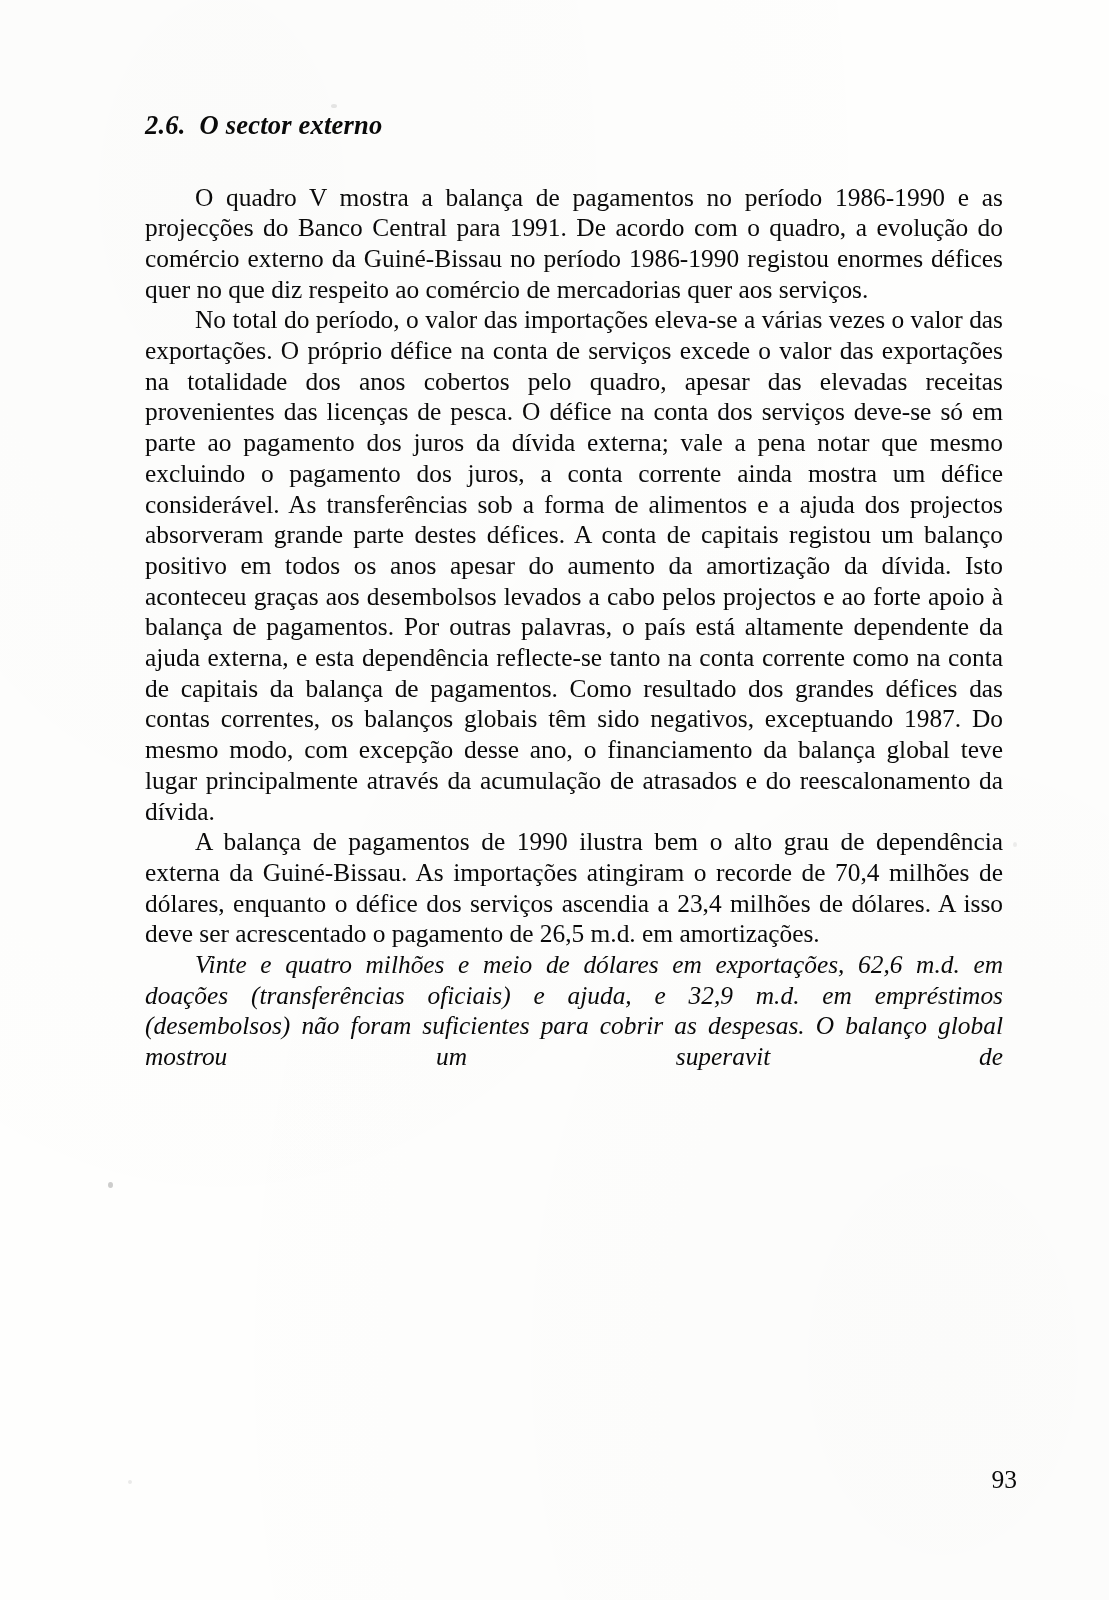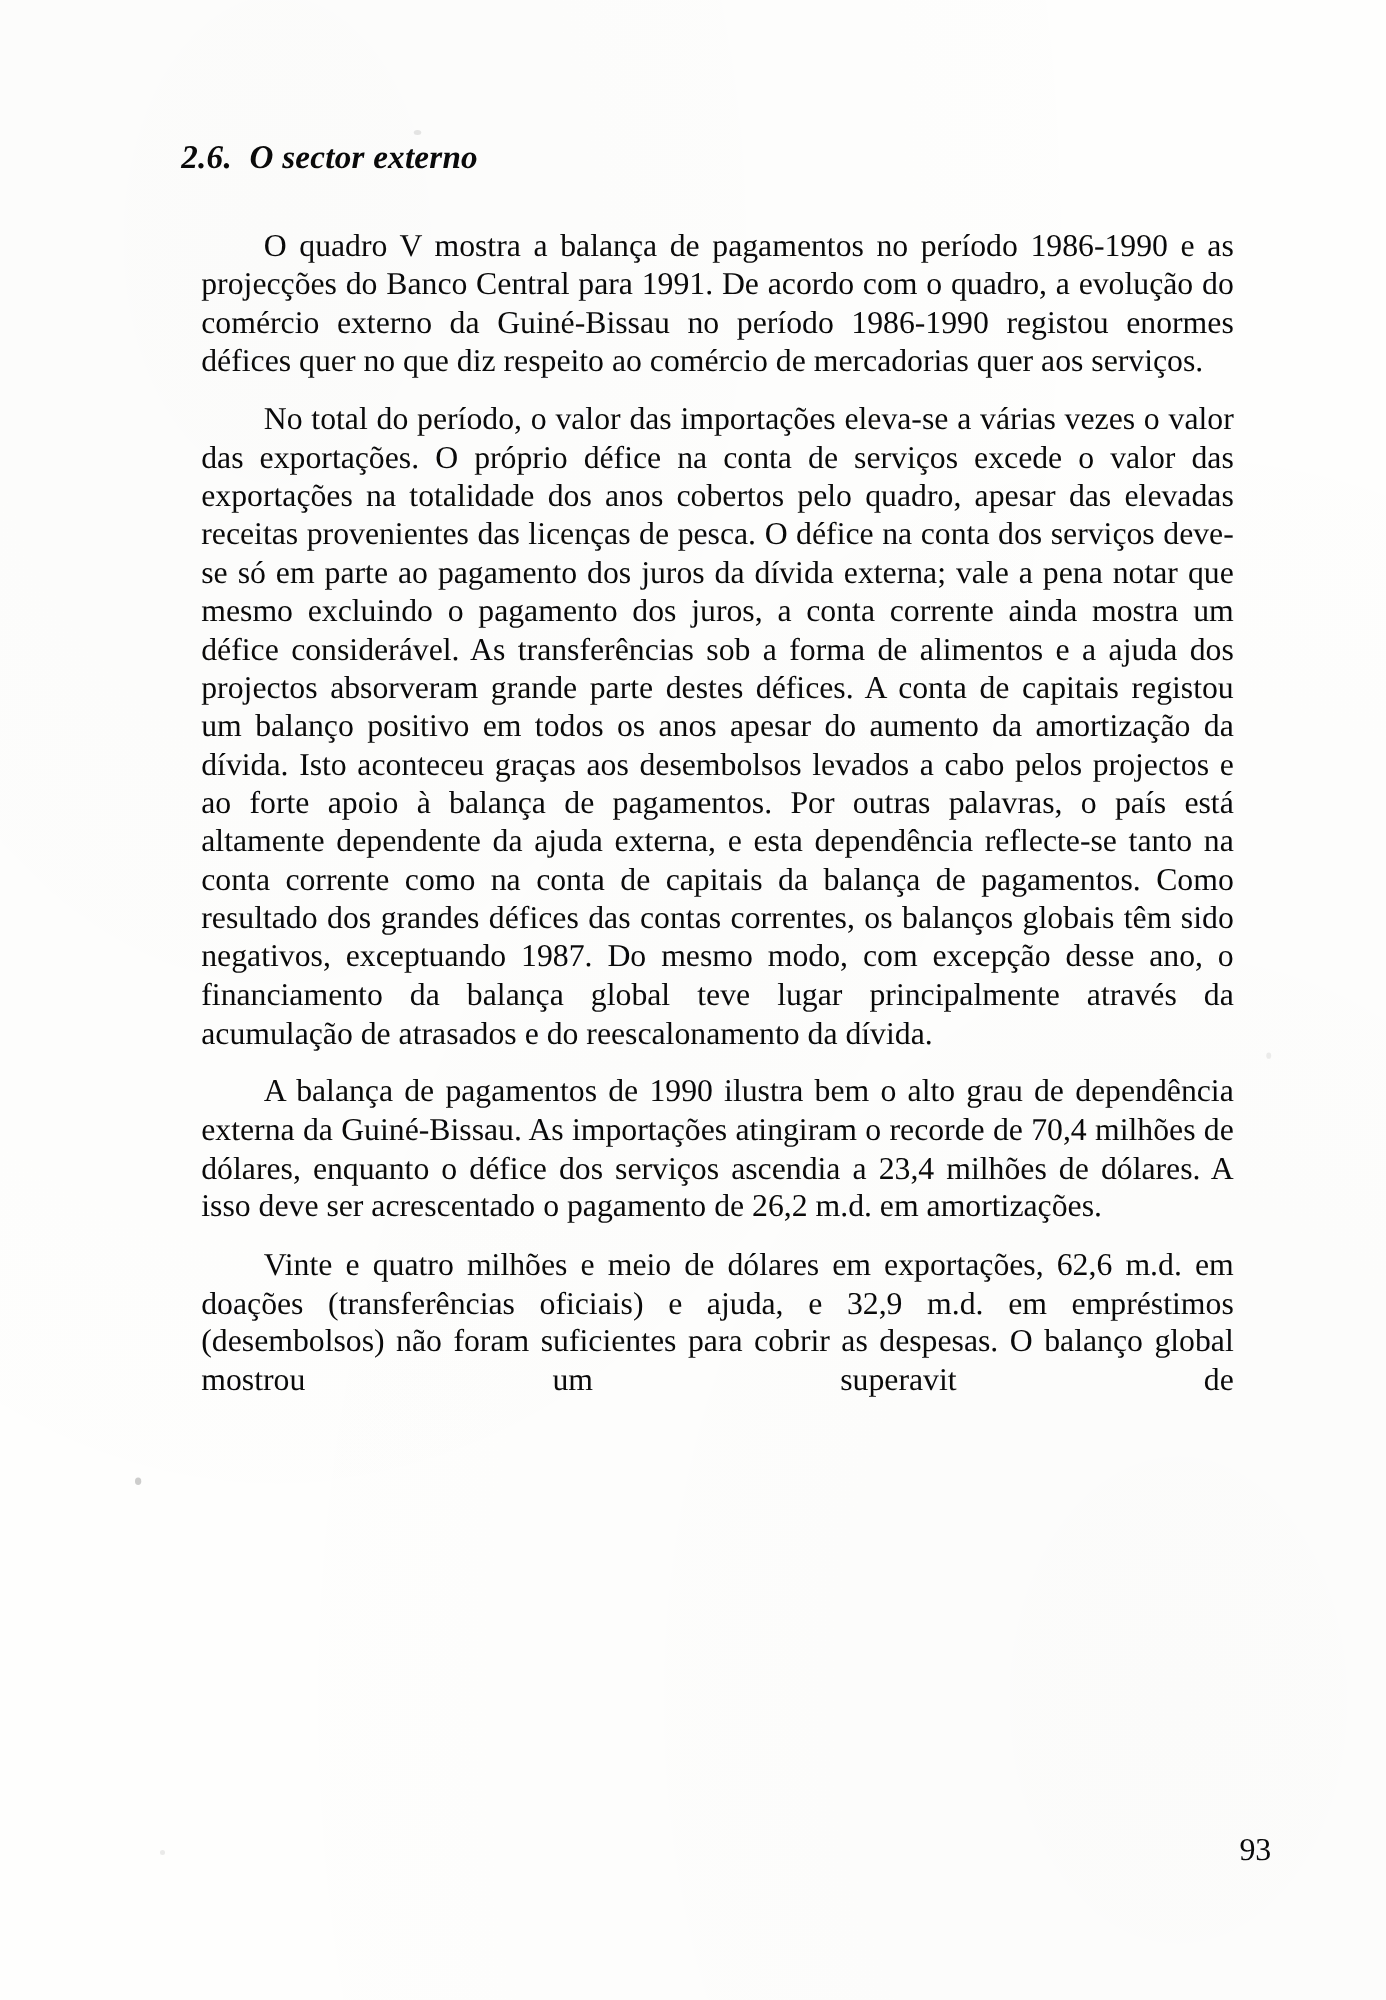--- a/index.html
+++ b/index.html
@@ -60,26 +60,27 @@
     margin-top: 43px;
     font-size: 25.4px;
     line-height: 30.7px;
     text-align: justify;
     text-justify: inter-word;
     hyphens: manual;
     -webkit-hyphens: manual;
   }
 
   .body-block p {
-    margin: 16px;
+    margin: 0;
     text-indent: 50px;
     text-align: justify;
   }
   .body-block p.last-open {
     text-align: justify;
+    font-style: italic;
   }
   
   .body-block p.last-open::after {
     content: "";
     display: inline-block;
     width: 100%;
   }
 
   .folio {
     position: absolute;
@@ -107,21 +108,21 @@
 <div class="page">
   <div class="paper-tone"></div>
 
   <div class="content">
 
     <h2 class="section-heading"><span class="num">2.6.</span><span class="gap"></span><span class="title">O sector externo</span></h2>
 
     <div class="body-block">
       <p>O quadro V mostra a balança de pagamentos no período 1986-1990 e as projecções do Banco Central para 1991. De acordo com o quadro, a evolução do comércio externo da Guiné-Bissau no período 1986-1990 registou enormes défices quer no que diz respeito ao comércio de mercadorias quer aos serviços.</p>
       <p>No total do período, o valor das importações eleva-se a várias vezes o valor das exportações. O próprio défice na conta de serviços excede o valor das exportações na totalidade dos anos cobertos pelo quadro, apesar das elevadas receitas provenientes das licenças de pesca. O défice na conta dos serviços deve-se só em parte ao pagamento dos juros da dívida externa; vale a pena notar que mesmo excluindo o pagamento dos juros, a conta corrente ainda mostra um défice considerável. As transferências sob a forma de alimentos e a ajuda dos projectos absorveram grande parte destes défices. A conta de capitais registou um balanço positivo em todos os anos apesar do aumento da amortização da dívida. Isto aconteceu graças aos desembolsos levados a cabo pelos projectos e ao forte apoio à balança de pagamentos. Por outras palavras, o país está altamente dependente da ajuda externa, e esta dependência reflecte-se tanto na conta corrente como na conta de capitais da balança de pagamentos. Como resultado dos grandes défices das contas correntes, os balanços globais têm sido negativos, exceptuando 1987. Do mesmo modo, com excepção desse ano, o financiamento da balança global teve lugar principalmente através da acumulação de atrasados e do reescalonamento da dívida.</p>
-      <p>A balança de pagamentos de 1990 ilustra bem o alto grau de dependência externa da Guiné-Bissau. As importações atingiram o recorde de 70,4 milhões de dólares, enquanto o défice dos serviços ascendia a 23,4 milhões de dólares. A isso deve ser acrescentado o pagamento de 26,2 m.d. em amortizações.</p>
+      <p>A balança de pagamentos de 1990 ilustra bem o alto grau de dependência externa da Guiné-Bissau. As importações atingiram o recorde de 70,4 milhões de dólares, enquanto o défice dos serviços ascendia a 23,4 milhões de dólares. A isso deve ser acrescentado o pagamento de 26,5 m.d. em amortizações.</p>
       <p class="last-open">Vinte e quatro milhões e meio de dólares em exportações, 62,6 m.d. em doações (transferências oficiais) e ajuda, e 32,9 m.d. em empréstimos (desembolsos) não foram suficientes para cobrir as despesas. O balanço global mostrou um superavit de</p>
     </div>
   </div>
 
   <div class="folio">93</div>
 
   <span class="speck speck-1"></span>
   <span class="speck speck-2"></span>
   <span class="speck speck-3"></span>
   <span class="speck speck-4"></span>

